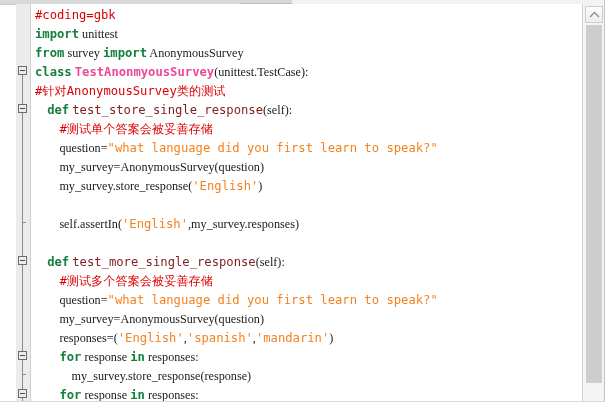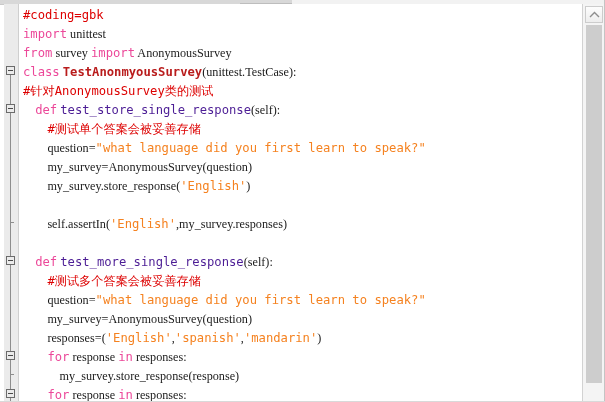--- a/index.html
+++ b/index.html
@@ -33,21 +33,21 @@
   .top-strip-seam {
     position: absolute;
     left: 240px; top: 3px;
     width: 52px; height: 1px;
     background: #bdbdbd;
   }
 
   
   .editor-body {
     position: absolute;
-    left: 4px; top: 4px;
+    left: 16px; top: 4px;
     width: 583px;
     height: 398px;
     background: #ffffff;
     overflow: hidden;
   }
 
   
   .fold-gutter {
     position: absolute;
     left: 0; top: 0;
@@ -98,23 +98,23 @@
     white-space: pre;
     padding-top: 2px;
     box-sizing: border-box;
   }
   .code-line {
     height: 19px;
     white-space: pre;
     padding-left: 4px;
   }
   .tok-comment   { color: #dd0000; }
-  .tok-keyword   { color: #ec4899; font-weight: normal; }
-  .tok-defname   { color: #4c1d95; }
-  .tok-classname { color: #b91c1c; font-weight: bold; }
+  .tok-keyword   { color: #15803d; font-weight: bold; }
+  .tok-defname   { color: #7f1d1d; }
+  .tok-classname { color: #ec4899; font-weight: bold; }
   .tok-string    { color: #f58220; }
   .tok-plain     { color: #1a1a1a; font-family: Liberation Serif, serif; }
 
   
   .vscroll {
     position: absolute;
     right: 0; top: 4px;
     width: 22px;
     height: 398px;
     background: #f4f4f4;

